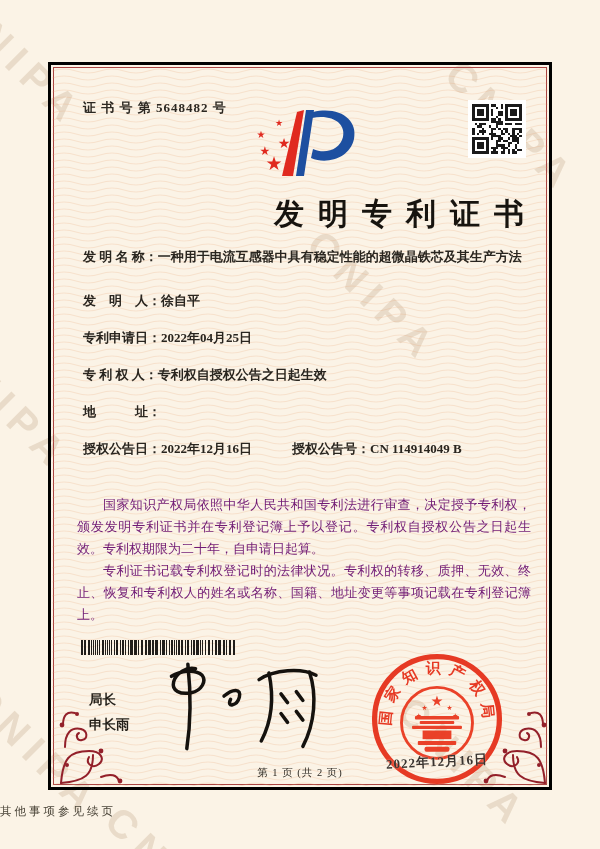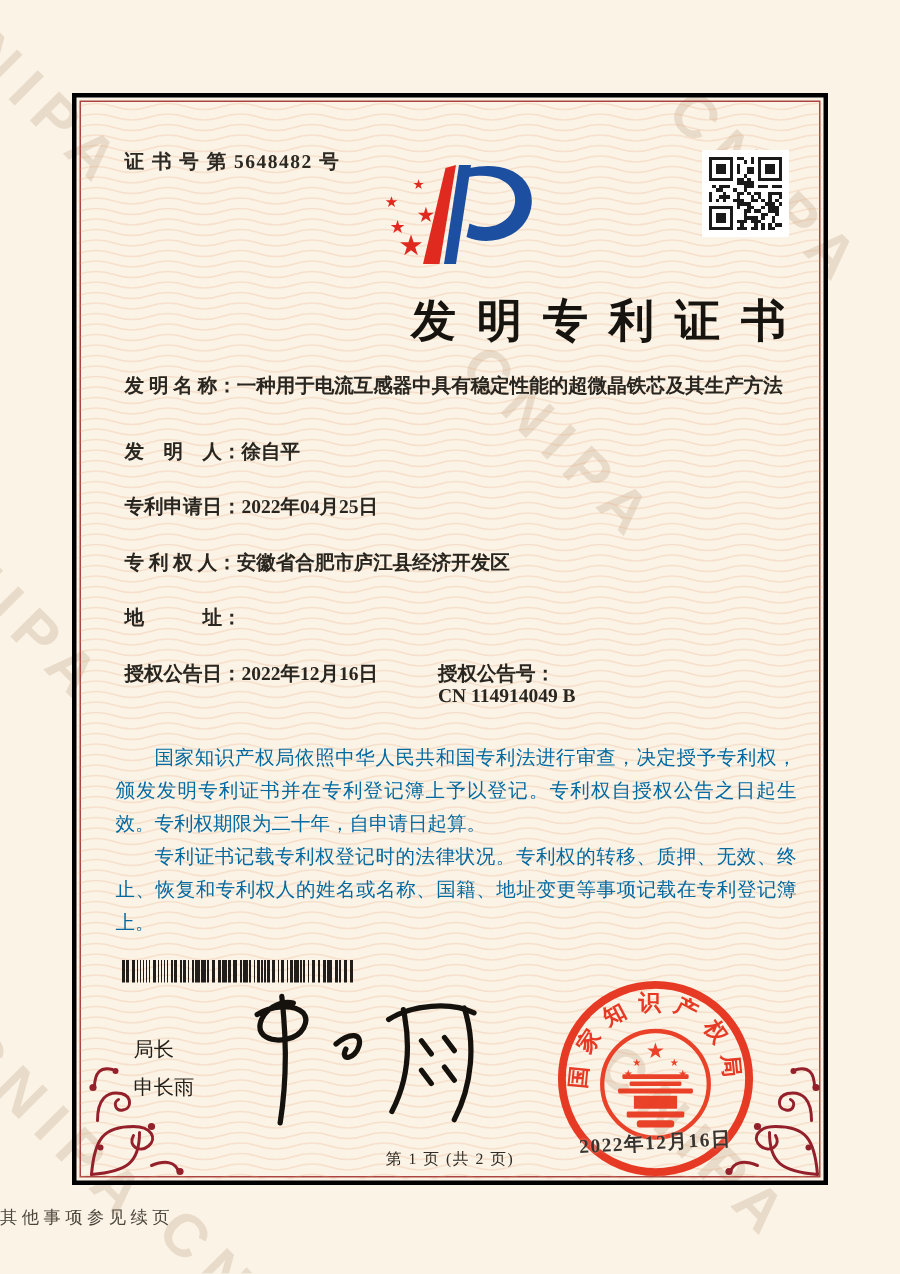--- a/index.html
+++ b/index.html
@@ -15,28 +15,28 @@
   .corner{position:absolute;z-index:1;}
   .cert-no{position:absolute;left:32px;top:34px;font-size:13px;font-weight:700;
            letter-spacing:1px;color:#2c2822;z-index:3;}
   .logo{position:absolute;left:50%;transform:translateX(-50%);top:39px;z-index:3;}
   .qr{position:absolute;left:417px;top:35px;z-index:3;background:#fff;padding:2px;}
   .title{position:absolute;left:0;right:0;top:118px;text-align:right;font-size:30px;
          font-weight:700;letter-spacing:14px;text-indent:14px;color:#17140f;z-index:3;margin:11px;}
   .fields{position:absolute;left:32px;top:184px;width:452px;font-size:13px;z-index:3;}
   .row{display:flex;margin-bottom:22px;line-height:15px;}
   .row.first{margin-bottom:29px;}
-  .row .label{white-space:pre;font-weight:700;flex:0 0 auto;}
+  .row .label{white-space:pre;font-weight:700;flex:0 0 auto;text-align:right;}
   .row .value{white-space:pre;font-weight:700;}
-  .pair2{margin-left:40px;display:flex;flex-direction:column;}
+  .pair2{margin-left:40px;display:flex;}
   .body-text{position:absolute;left:26px;top:429px;width:454px;font-size:13px;line-height:22px;
-             text-align:justify;color:#0369a1;z-index:3;}
+             text-align:justify;color:#701a75;z-index:3;}
   .body-text p{margin:0;text-indent:2em;}
   .barcode{position:absolute;left:30px;top:575px;z-index:3;}
-  .signer{position:absolute;left:38px;top:622px;font-size:13.5px;font-weight:400;
+  .signer{position:absolute;left:38px;top:622px;font-size:13.5px;font-weight:700;
           line-height:25px;color:#221e18;z-index:4;}
   .signature{position:absolute;left:90px;top:596px;z-index:3;}
   .seal{position:absolute;left:314px;top:582px;z-index:3;opacity:0.96;}
   .seal-date{position:absolute;left:308px;top:688px;width:156px;text-align:center;
              font-size:13px;font-weight:700;color:#3a3430;letter-spacing:1px;
              transform:rotate(-3deg);z-index:4;text-shadow:0 0 2px rgba(251,243,230,0.65);}
   .page-info{position:absolute;left:0;right:0;bottom:7px;text-align:center;font-size:10.5px;
              color:#2f2b24;letter-spacing:1px;z-index:3;}
   .note{position:absolute;left:0;right:0;top:804px;text-align:left;font-size:11.5px;
         letter-spacing:3px;color:#4c463a;z-index:2;}
@@ -360,21 +360,21 @@
       <div class="row">
         <span class="label">发　明　人：</span>
         <span class="value">徐自平</span>
       </div>
       <div class="row">
         <span class="label">专利申请日：</span>
         <span class="value">2022年04月25日</span>
       </div>
       <div class="row">
         <span class="label">专 利 权 人：</span>
-        <span class="value">安徽省合肥市庐江县经济开发区</span>
+        <span class="value">专利权自授权公告之日起生效</span>
       </div>
       <div class="row">
         <span class="label">地　　　址：</span>
       </div>
       <div class="row">
         <span class="label">授权公告日：</span>
         <span class="value">2022年12月16日</span>
         <span class="pair2">
           <span class="label">授权公告号：</span>
           <span class="value">CN 114914049 B</span>

